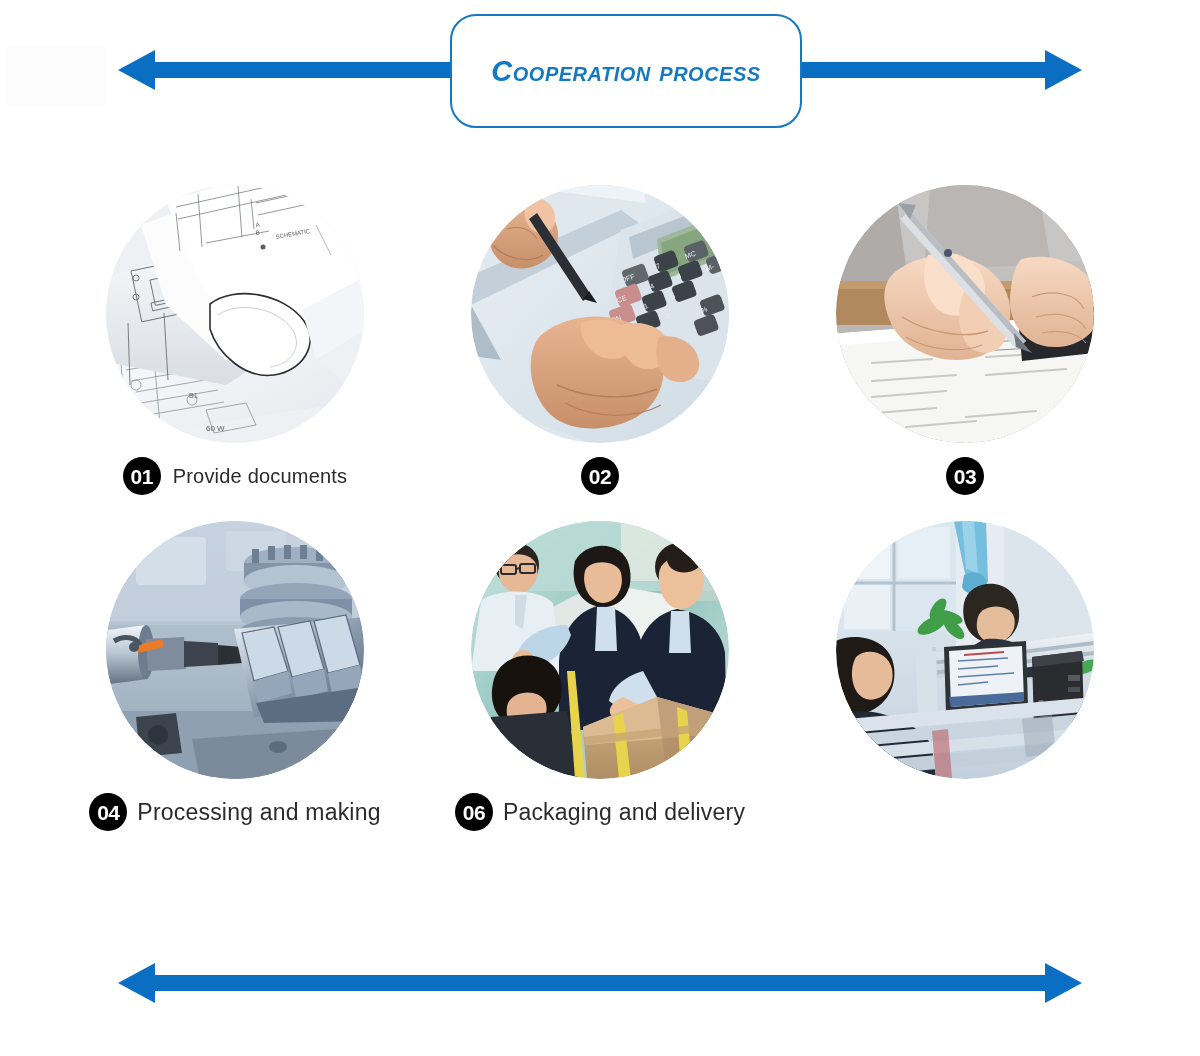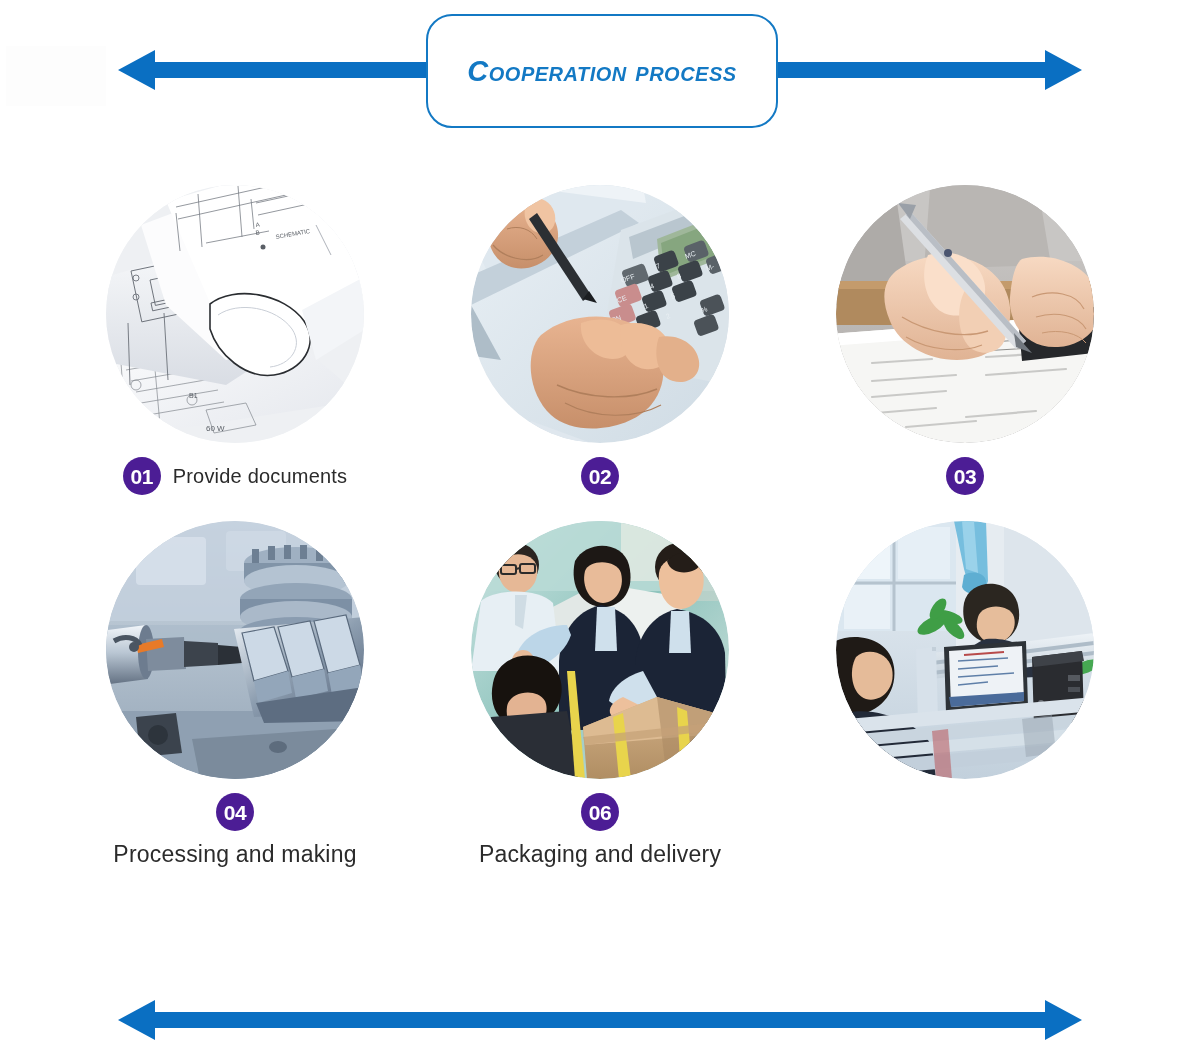--- a/index.html
+++ b/index.html
@@ -21,21 +21,21 @@
     height: 140px;
   }
   .banner-arrow {
     position: absolute;
     left: 0; top: 0;
     width: 1200px;
     height: 140px;
   }
   .banner-box {
     position: absolute;
-    left: 426px;
+    left: 450px;
     top: 14px;
     width: 352px;
     height: 114px;
     border: 2px solid #1379c4;
     border-radius: 26px;
     background: #ffffff;
     display: flex;
     align-items: center;
     justify-content: center;
     z-index: 3;
@@ -85,39 +85,39 @@
     display: flex;
     align-items: center;
     gap: 12px;
     white-space: nowrap;
   }
   .badge {
     width: 38px;
     height: 38px;
     min-width: 38px;
     border-radius: 50%;
-    background: #4c1d95;
+    background: #000000;
     color: #ffffff;
     font-size: 21px;
     font-weight: bold;
     display: flex;
     align-items: center;
     justify-content: center;
     line-height: 1;
     letter-spacing: -0.5px;
   }
   .step-label {
     color: #2b2b2b;
     font-size: 20px;
     font-weight: normal;
     letter-spacing: 0.2px;
   }
 
   .row-2 .step-label { font-size: 23px; }
-  .row-2 .step-caption { gap: 10px; flex-direction: column; }
+  .row-2 .step-caption { gap: 10px; }
 
   .spacer { height: 70px; }
 
   .watermark {
     position: absolute;
     left: 6px; top: 46px;
     width: 100px; height: 60px;
     background: #fdfdfd;
     z-index: 0;
   }

